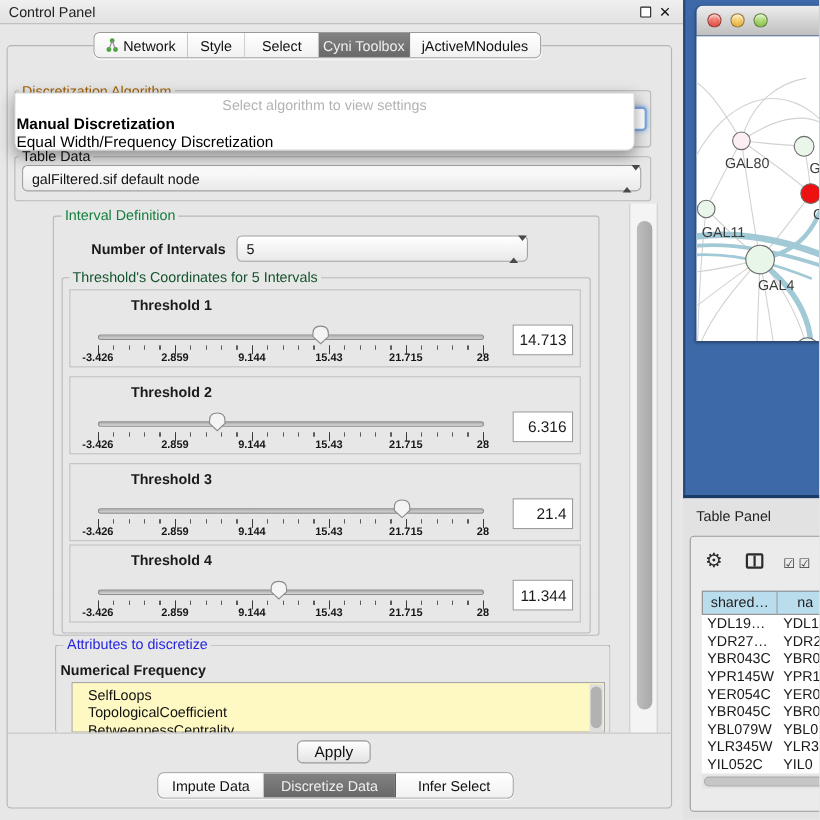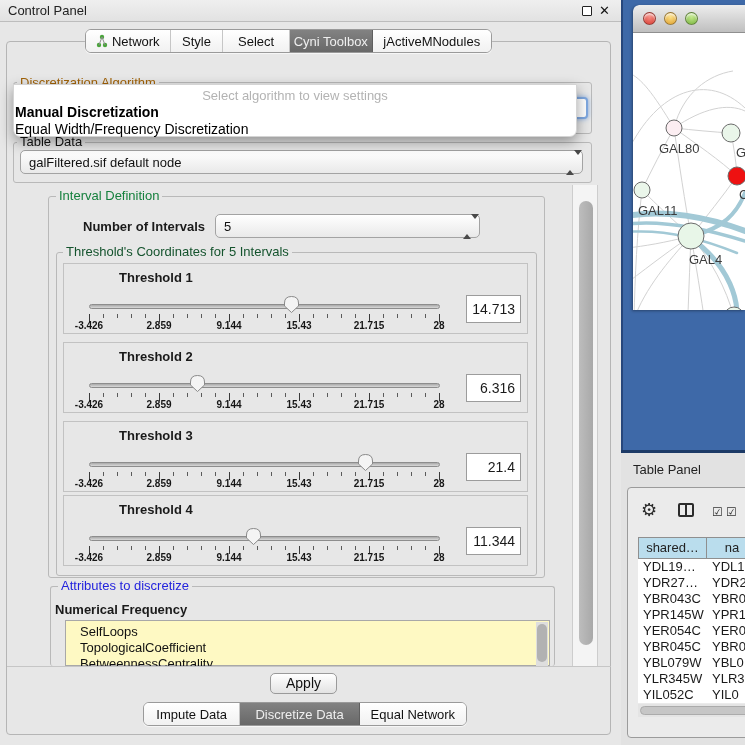--- a/index.html
+++ b/index.html
@@ -274,21 +274,21 @@
   <div id="apply-btn" class="abs">Apply</div>
 
   <div id="seg-bottom" class="seg-ctl abs">
     <div class="seg s0">
         <span>Impute Data</span>
       </div>
     <div class="seg s1 sel">
         <span>Discretize Data</span>
       </div>
     <div class="seg s2">
-        <span>Equal Network</span>
+        <span>Infer Select</span>
       </div>
   </div>
 </div>
 
 <div id="right-region" class="abs">
   <div id="mdi-bg" class="abs"></div>
 
   <div id="net-window" class="abs">
     <div id="net-titlebar" class="abs">
       <span id="light-red" class="light"></span>

